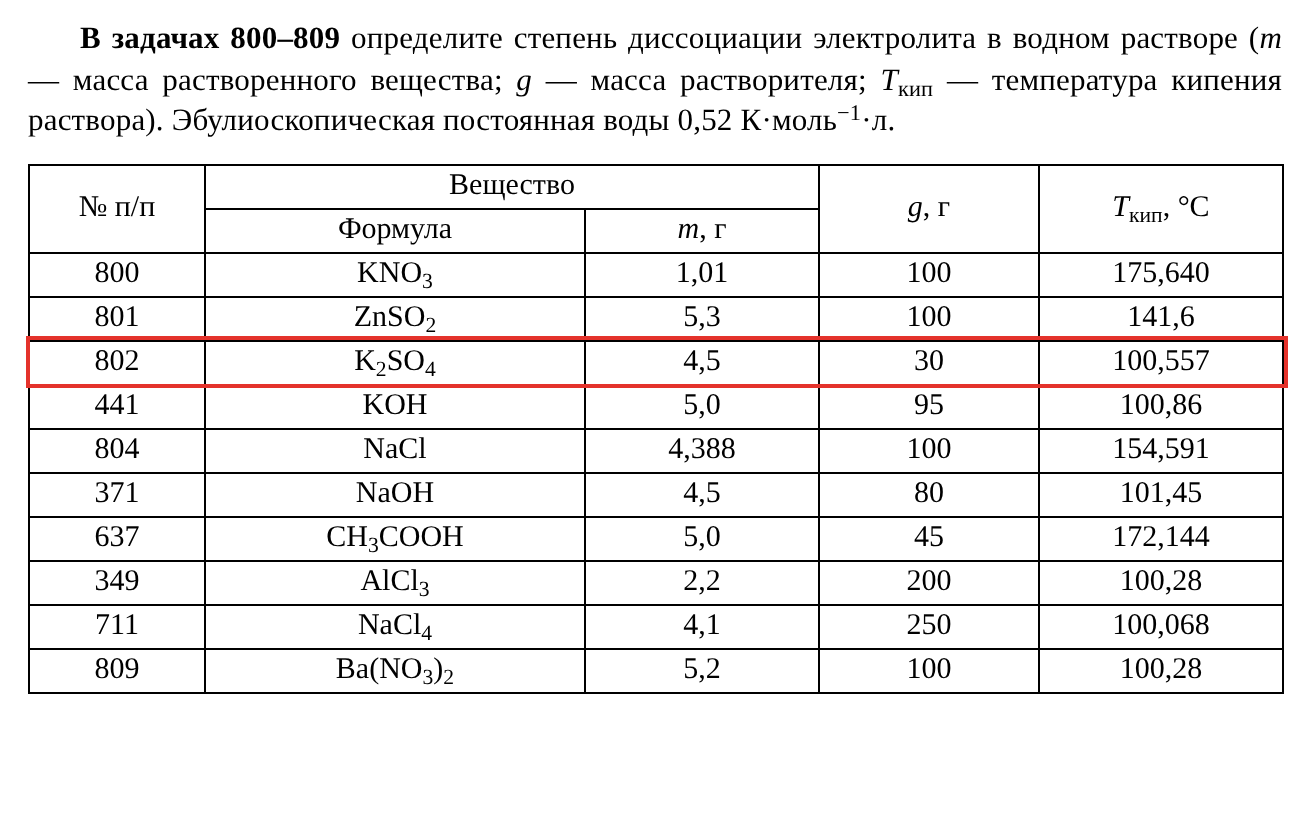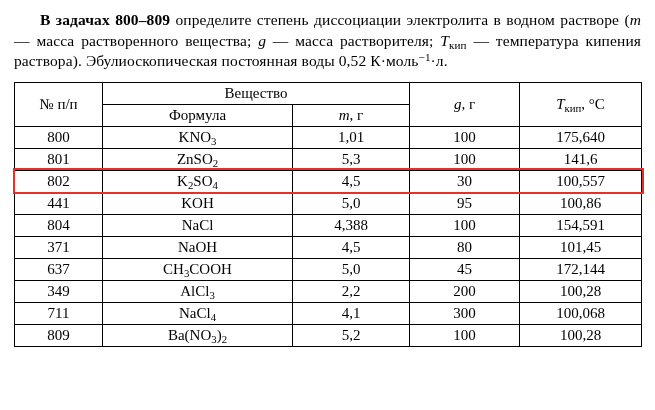--- a/index.html
+++ b/index.html
@@ -168,21 +168,21 @@
           <td class="cell-np">349</td>
           <td><span>AlCl</span><sub>3</sub><span></span></td>
           <td>2,2</td>
           <td>200</td>
           <td>100,28</td>
         </tr>
         <tr>
           <td class="cell-np">711</td>
           <td><span>NaCl</span><sub>4</sub><span></span></td>
           <td>4,1</td>
-          <td>300</td>
+          <td>250</td>
           <td>100,068</td>
         </tr>
         <tr>
           <td class="cell-np">809</td>
           <td><span>Ba(NO</span><sub>3</sub><span>)</span><sub>2</sub></td>
           <td>5,2</td>
           <td>100</td>
           <td>100,28</td>
         </tr>
       </tbody>

